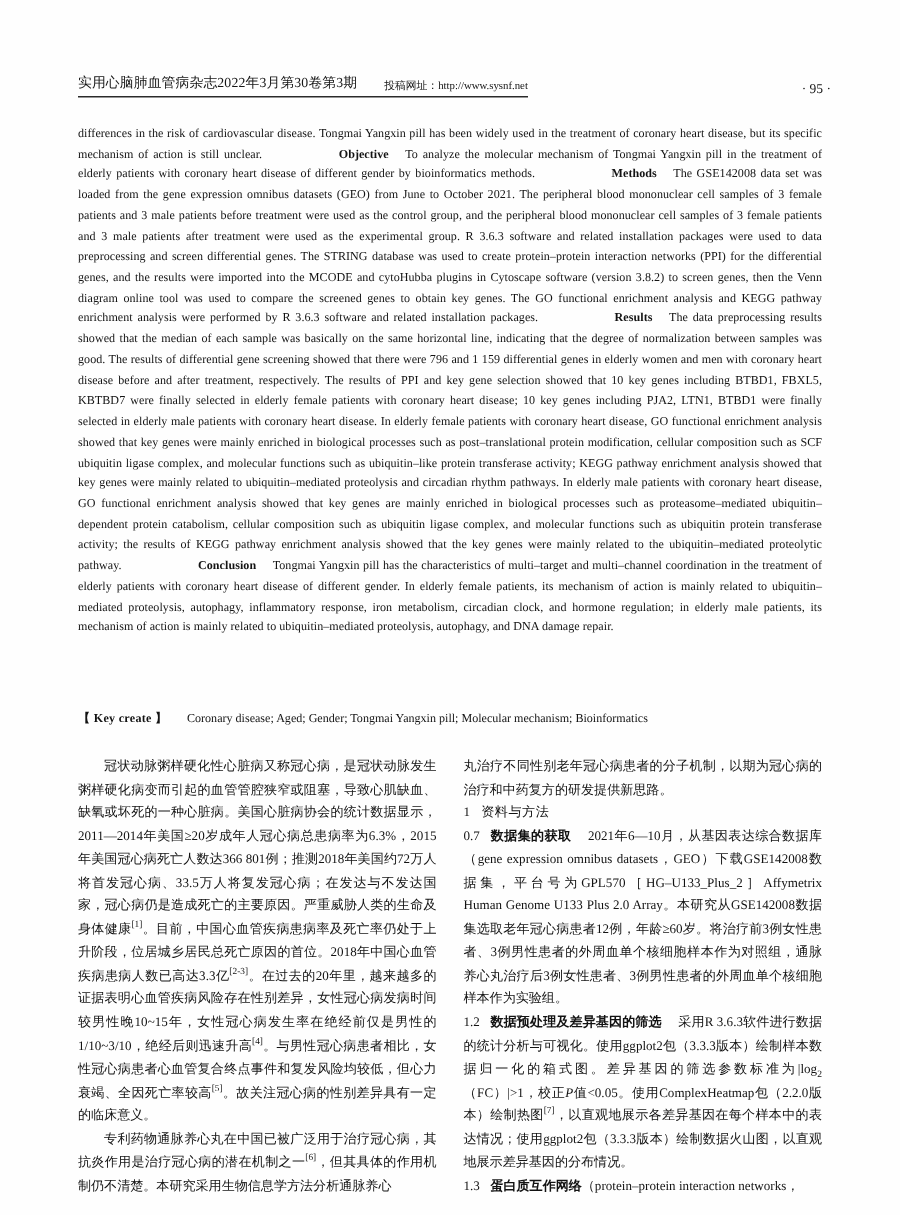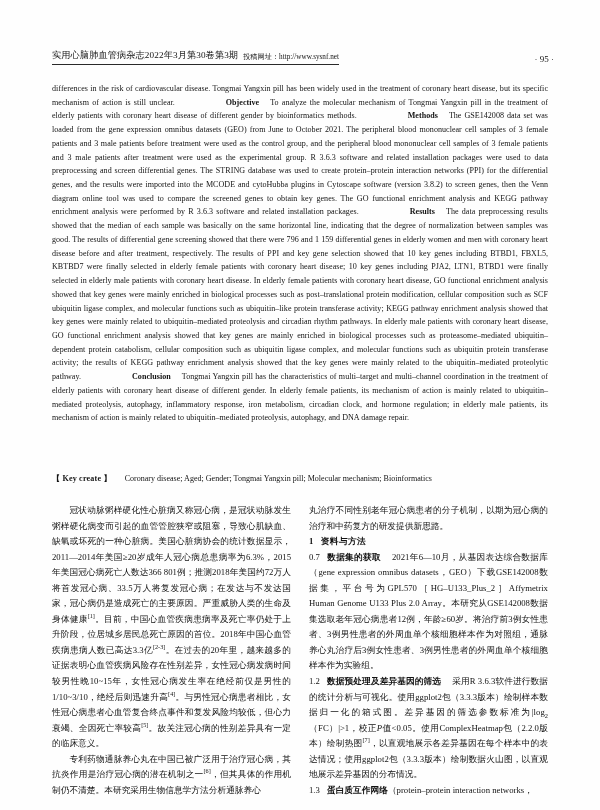--- a/index.html
+++ b/index.html
@@ -30,21 +30,21 @@
     left: 52px;
     right: 46px;
     height: 17px;
     display: flex;
     align-items: flex-end;
     justify-content: space-between;
   }
   .rh-left {
     display: flex;
     align-items: flex-end;
-    gap: 5px;
+    gap: 18px;
     border-bottom: 1px solid #2a2a2a;
     padding-bottom: 2px;
   }
   .rh-journal {
     font-size: 9.2px;
     letter-spacing: 0.1px;
     white-space: nowrap;
     color: #141414;
   }
   .rh-url {
@@ -124,21 +124,21 @@
     color: #121212;
     letter-spacing: 0.02px;
   }
   .col p {
     margin: 0;
   }
   .indent {
     text-indent: 17.4px;
   }
   .sec-h1 {
-    font-weight: bold;
+    font-weight: normal;
     letter-spacing: 0.4px;
   }
   .sec-num {
     margin-right: 7px;
   }
   .sub-title {
     font-weight: bold;
   }
   sup {
     font-size: 6.2px;

